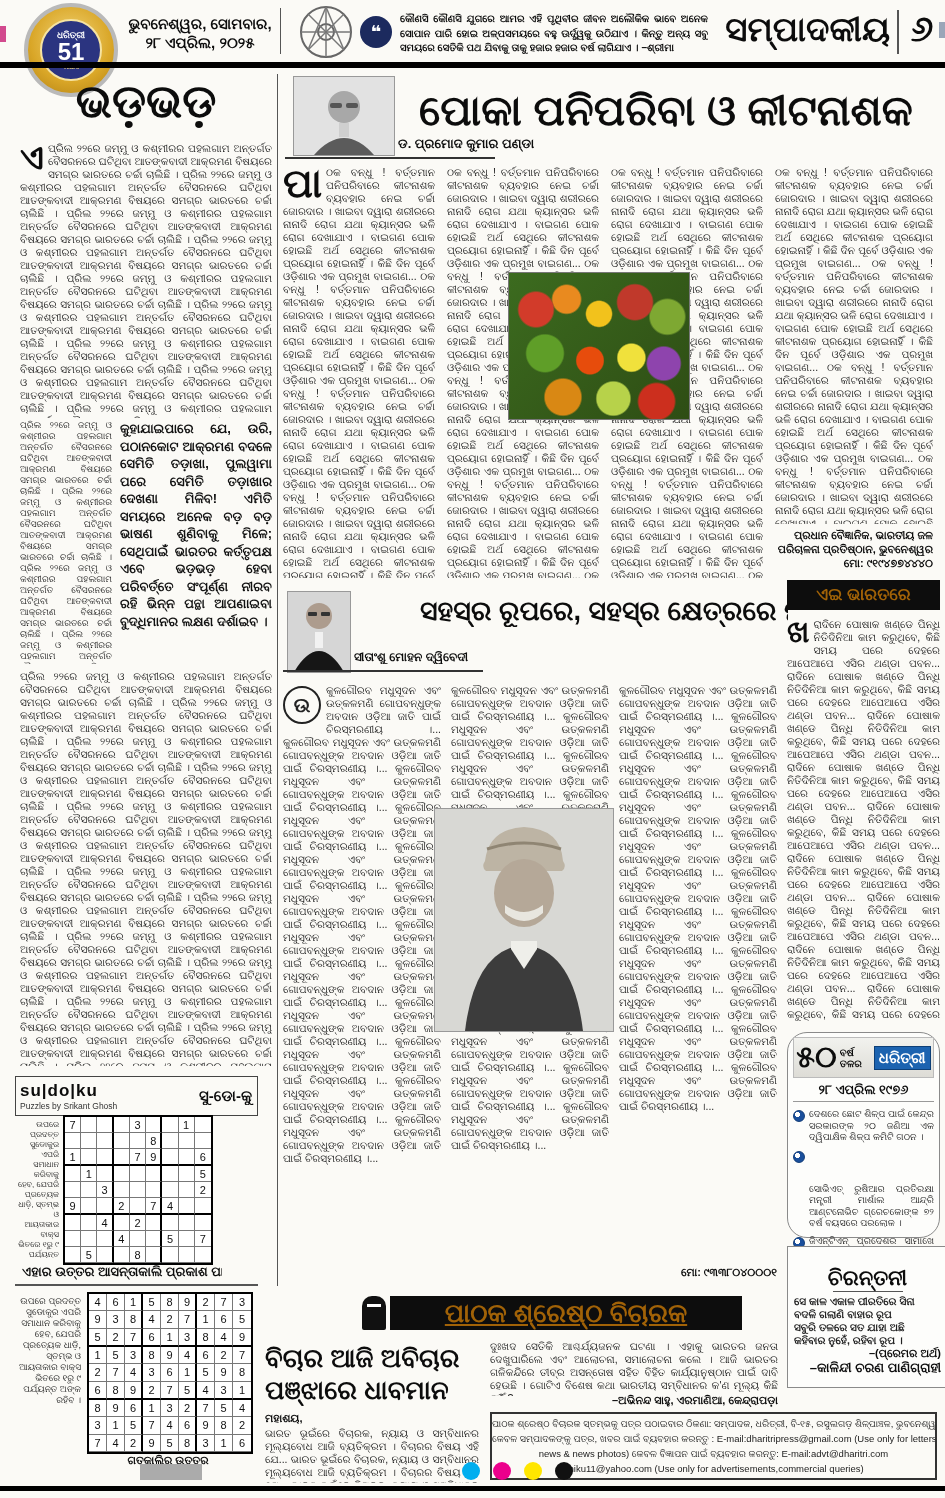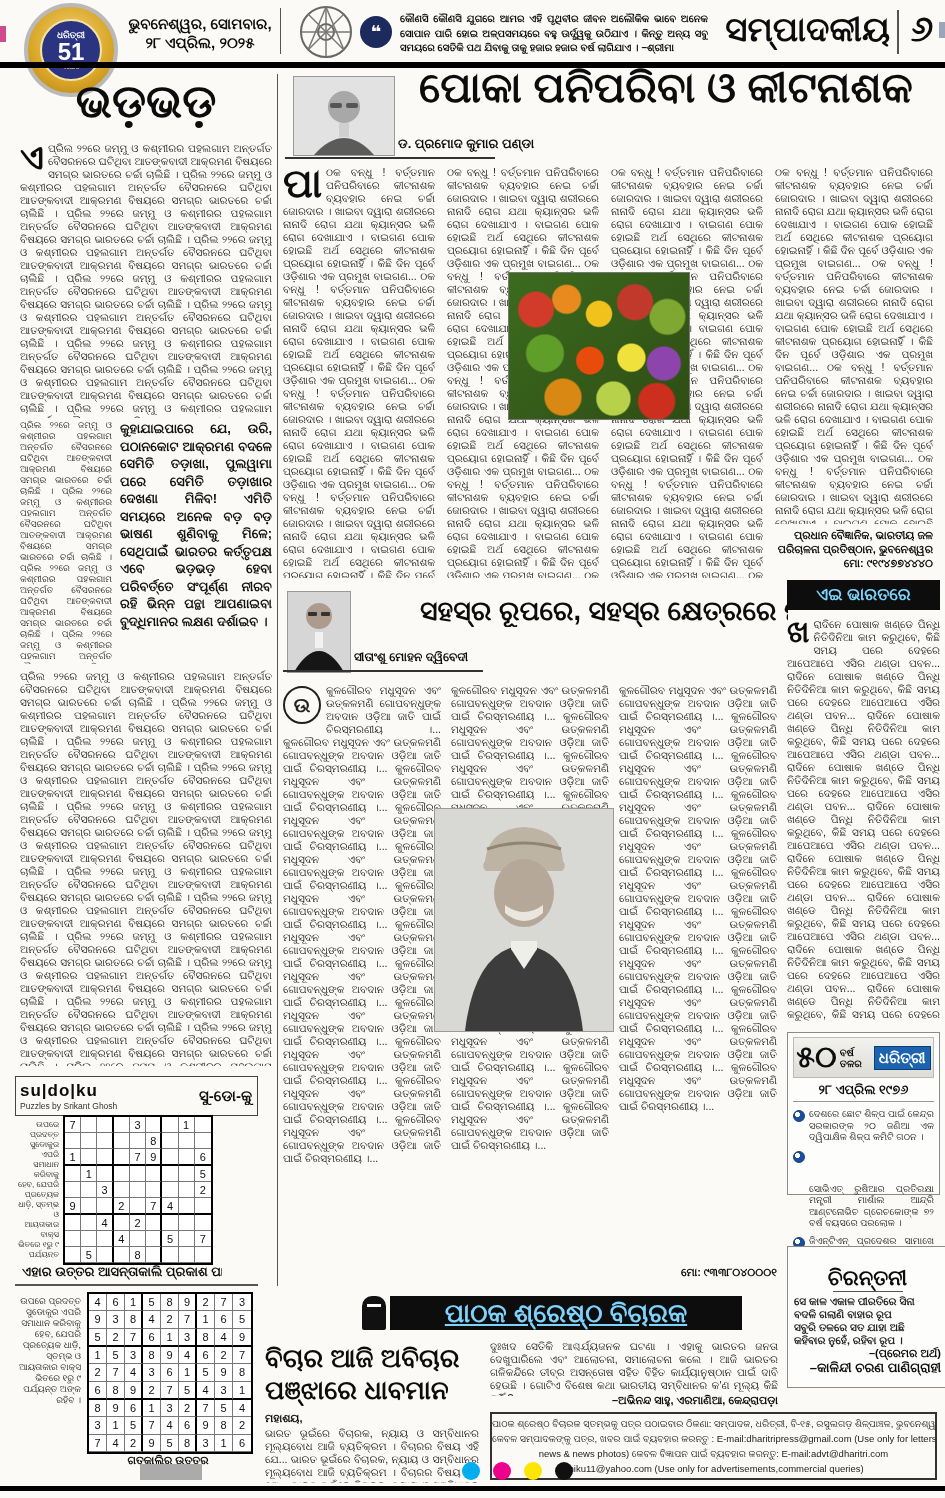--- a/index.html
+++ b/index.html
@@ -41,21 +41,21 @@
       radial-gradient(circle at 88% 30%, #7ea832 0 9%, transparent 10%),
       radial-gradient(circle at 20% 55%, #5f9e28 0 11%, transparent 12%),
       radial-gradient(circle at 45% 60%, #e74c0c 0 10%, transparent 11%),
       radial-gradient(circle at 68% 58%, #f0e13c 0 9%, transparent 10%),
       radial-gradient(circle at 86% 62%, #8e44ad 0 9%, transparent 10%),
       radial-gradient(circle at 30% 85%, #d98814 0 10%, transparent 11%),
       radial-gradient(circle at 58% 86%, #b7d24a 0 10%, transparent 11%),
       radial-gradient(circle at 82% 88%, #cc2f1e 0 9%, transparent 10%),
       linear-gradient(135deg,#3c6b1f,#2e4d14);}
   
-  .blackbar{background:#0d0d0d;color:#7dd3fc;display:flex;align-items:center;justify-content:center;font-weight:bold;}
+  .blackbar{background:#0d0d0d;color:#a16207;display:flex;align-items:center;justify-content:center;font-weight:bold;}
   .box{border:1px solid #8a8a8a;background:#fdfdfb;}
   .bullet{width:10px;height:10px;border-radius:50%;flex:0 0 10px;margin:2px 4px 0 0;
           background:radial-gradient(circle at 35% 35%,#fff 0 25%,#1a4f9c 28% 100%);border:1px solid #123c77;}
   .fy-item{display:flex;margin-bottom:6px;}
   
   .sd{display:grid;background:#fff;border:2px solid #000;}
   .sd .c{border-right:1px solid #777;border-bottom:1px solid #777;display:flex;align-items:center;justify-content:center;
          font-size:11px;color:#111;}
   .sd .br{border-right:2px solid #000;}
   .sd .bb{border-bottom:2px solid #000;}
@@ -139,21 +139,21 @@
       <circle cx="50" cy="30" r="16" fill="#a8a8a8"></circle>
       <rect x="36" y="26" width="12" height="5" rx="2" fill="#555"></rect>
         <rect x="52" y="26" width="12" height="5" rx="2" fill="#555"></rect>
       <path d="M20 78 Q50 44 80 78 Z" fill="#5b5b5b"></path>
       <rect x="45" y="46" width="10" height="14" fill="#cfcfcf"></rect>
     </svg>
   </div>
   <div class="abs hl nowrap" style="left:398px;top:136px;width:150px;font-size:13px;">ଡ. ପ୍ରମୋଦ କୁମାର ପଣ୍ଡା</div>
   <div class="abs" style="left:285px;top:157px;width:210px;height:2px;background:#333;"></div>
 
-  <div class="abs hl nowrap" style="left:392px;top:64px;width:548px;font-size:42px;text-align:center;">ପୋକା ପନିପରିବା ଓ କୀଟନାଶକ</div>
+  <div class="abs hl nowrap" style="left:392px;top:87px;width:548px;font-size:42px;text-align:center;">ପୋକା ପନିପରିବା ଓ କୀଟନାଶକ</div>
 
   <div class="abs jt bt" style="left:283px;top:166px;width:152px;height:412px;">
     <span class="dcap" style="font-size:40px;line-height:34px;">ପା</span>
     <span>ଠକ ବନ୍ଧୁ ! ବର୍ତ୍ତମାନ ପନିପରିବାରେ କୀଟନାଶକ ବ୍ୟବହାର ନେଇ ଚର୍ଚ୍ଚା ଜୋରଦାର । ଖାଇବା ଦ୍ୱାରା ଶରୀରରେ ନାନାଦି ରୋଗ ଯଥା କ୍ୟାନ୍ସର ଭଳି ରୋଗ ଦେଖାଯାଏ । ବାଇଗଣ ପୋକ ହୋଇଛି ଅର୍ଥ ସେଥିରେ କୀଟନାଶକ ପ୍ରୟୋଗ ହୋଇନାହିଁ । କିଛି ଦିନ ପୂର୍ବେ ଓଡ଼ିଶାର ଏକ ପ୍ରମୁଖ ବାଇଗଣ... ଠକ ବନ୍ଧୁ ! ବର୍ତ୍ତମାନ ପନିପରିବାରେ କୀଟନାଶକ ବ୍ୟବହାର ନେଇ ଚର୍ଚ୍ଚା ଜୋରଦାର । ଖାଇବା ଦ୍ୱାରା ଶରୀରରେ ନାନାଦି ରୋଗ ଯଥା କ୍ୟାନ୍ସର ଭଳି ରୋଗ ଦେଖାଯାଏ । ବାଇଗଣ ପୋକ ହୋଇଛି ଅର୍ଥ ସେଥିରେ କୀଟନାଶକ ପ୍ରୟୋଗ ହୋଇନାହିଁ । କିଛି ଦିନ ପୂର୍ବେ ଓଡ଼ିଶାର ଏକ ପ୍ରମୁଖ ବାଇଗଣ... ଠକ ବନ୍ଧୁ ! ବର୍ତ୍ତମାନ ପନିପରିବାରେ କୀଟନାଶକ ବ୍ୟବହାର ନେଇ ଚର୍ଚ୍ଚା ଜୋରଦାର । ଖାଇବା ଦ୍ୱାରା ଶରୀରରେ ନାନାଦି ରୋଗ ଯଥା କ୍ୟାନ୍ସର ଭଳି ରୋଗ ଦେଖାଯାଏ । ବାଇଗଣ ପୋକ ହୋଇଛି ଅର୍ଥ ସେଥିରେ କୀଟନାଶକ ପ୍ରୟୋଗ ହୋଇନାହିଁ । କିଛି ଦିନ ପୂର୍ବେ ଓଡ଼ିଶାର ଏକ ପ୍ରମୁଖ ବାଇଗଣ... ଠକ ବନ୍ଧୁ ! ବର୍ତ୍ତମାନ ପନିପରିବାରେ କୀଟନାଶକ ବ୍ୟବହାର ନେଇ ଚର୍ଚ୍ଚା ଜୋରଦାର । ଖାଇବା ଦ୍ୱାରା ଶରୀରରେ ନାନାଦି ରୋଗ ଯଥା କ୍ୟାନ୍ସର ଭଳି ରୋଗ ଦେଖାଯାଏ । ବାଇଗଣ ପୋକ ହୋଇଛି ଅର୍ଥ ସେଥିରେ କୀଟନାଶକ ପ୍ରୟୋଗ ହୋଇନାହିଁ । କିଛି ଦିନ ପୂର୍ବେ ଓଡ଼ିଶାର ଏକ ପ୍ରମୁଖ ବାଇଗଣ... ଠକ ବନ୍ଧୁ ! ବର୍ତ୍ତମାନ ପନିପରିବାରେ କୀଟନାଶକ ବ୍ୟବହାର ନେଇ ଚର୍ଚ୍ଚା ଜୋରଦାର । ଖାଇବା ଦ୍ୱାରା ଶରୀରରେ ନାନାଦି ରୋଗ ଯଥା କ୍ୟାନ୍ସର ଭଳି ରୋଗ ଦେଖାଯାଏ । ବାଇଗଣ ପୋକ ହୋଇଛି ଅର୍ଥ ସେଥିରେ କୀଟନାଶକ ପ୍ରୟୋଗ ହୋଇନାହିଁ । କିଛି ଦିନ ପୂର୍ବେ ଓଡ଼ିଶାର ଏକ ପ୍ରମୁଖ ବାଇଗଣ... </span>
   </div>
   <div class="abs jt bt" style="left:447px;top:166px;width:152px;height:412px;">ଠକ ବନ୍ଧୁ ! ବର୍ତ୍ତମାନ ପନିପରିବାରେ କୀଟନାଶକ ବ୍ୟବହାର ନେଇ ଚର୍ଚ୍ଚା ଜୋରଦାର । ଖାଇବା ଦ୍ୱାରା ଶରୀରରେ ନାନାଦି ରୋଗ ଯଥା କ୍ୟାନ୍ସର ଭଳି ରୋଗ ଦେଖାଯାଏ । ବାଇଗଣ ପୋକ ହୋଇଛି ଅର୍ଥ ସେଥିରେ କୀଟନାଶକ ପ୍ରୟୋଗ ହୋଇନାହିଁ । କିଛି ଦିନ ପୂର୍ବେ ଓଡ଼ିଶାର ଏକ ପ୍ରମୁଖ ବାଇଗଣ... ଠକ ବନ୍ଧୁ ! ବର୍ତ୍ତମାନ ପନିପରିବାରେ କୀଟନାଶକ ବ୍ୟବହାର ନେଇ ଚର୍ଚ୍ଚା ଜୋରଦାର । ଖାଇବା ଦ୍ୱାରା ଶରୀରରେ ନାନାଦି ରୋଗ ଯଥା କ୍ୟାନ୍ସର ଭଳି ରୋଗ ଦେଖାଯାଏ । ବାଇଗଣ ପୋକ ହୋଇଛି ଅର୍ଥ ସେଥିରେ କୀଟନାଶକ ପ୍ରୟୋଗ ହୋଇନାହିଁ । କିଛି ଦିନ ପୂର୍ବେ ଓଡ଼ିଶାର ଏକ ପ୍ରମୁଖ ବାଇଗଣ... ଠକ ବନ୍ଧୁ ! ବର୍ତ୍ତମାନ ପନିପରିବାରେ କୀଟନାଶକ ବ୍ୟବହାର ନେଇ ଚର୍ଚ୍ଚା ଜୋରଦାର । ଖାଇବା ଦ୍ୱାରା ଶରୀରରେ ନାନାଦି ରୋଗ ଯଥା କ୍ୟାନ୍ସର ଭଳି ରୋଗ ଦେଖାଯାଏ । ବାଇଗଣ ପୋକ ହୋଇଛି ଅର୍ଥ ସେଥିରେ କୀଟନାଶକ ପ୍ରୟୋଗ ହୋଇନାହିଁ । କିଛି ଦିନ ପୂର୍ବେ ଓଡ଼ିଶାର ଏକ ପ୍ରମୁଖ ବାଇଗଣ... ଠକ ବନ୍ଧୁ ! ବର୍ତ୍ତମାନ ପନିପରିବାରେ କୀଟନାଶକ ବ୍ୟବହାର ନେଇ ଚର୍ଚ୍ଚା ଜୋରଦାର । ଖାଇବା ଦ୍ୱାରା ଶରୀରରେ ନାନାଦି ରୋଗ ଯଥା କ୍ୟାନ୍ସର ଭଳି ରୋଗ ଦେଖାଯାଏ । ବାଇଗଣ ପୋକ ହୋଇଛି ଅର୍ଥ ସେଥିରେ କୀଟନାଶକ ପ୍ରୟୋଗ ହୋଇନାହିଁ । କିଛି ଦିନ ପୂର୍ବେ ଓଡ଼ିଶାର ଏକ ପ୍ରମୁଖ ବାଇଗଣ... ଠକ ବନ୍ଧୁ ! ବର୍ତ୍ତମାନ ପନିପରିବାରେ କୀଟନାଶକ ବ୍ୟବହାର ନେଇ ଚର୍ଚ୍ଚା ଜୋରଦାର । ଖାଇବା ଦ୍ୱାରା ଶରୀରରେ ନାନାଦି ରୋଗ ଯଥା କ୍ୟାନ୍ସର ଭଳି ରୋଗ ଦେଖାଯାଏ । ବାଇଗଣ ପୋକ ହୋଇଛି ଅର୍ଥ ସେଥିରେ କୀଟନାଶକ ପ୍ରୟୋଗ ହୋଇନାହିଁ । କିଛି ଦିନ ପୂର୍ବେ ଓଡ଼ିଶାର ଏକ ପ୍ରମୁଖ ବାଇଗଣ... </div>
   <div class="abs jt bt" style="left:611px;top:166px;width:152px;height:412px;">ଠକ ବନ୍ଧୁ ! ବର୍ତ୍ତମାନ ପନିପରିବାରେ କୀଟନାଶକ ବ୍ୟବହାର ନେଇ ଚର୍ଚ୍ଚା ଜୋରଦାର । ଖାଇବା ଦ୍ୱାରା ଶରୀରରେ ନାନାଦି ରୋଗ ଯଥା କ୍ୟାନ୍ସର ଭଳି ରୋଗ ଦେଖାଯାଏ । ବାଇଗଣ ପୋକ ହୋଇଛି ଅର୍ଥ ସେଥିରେ କୀଟନାଶକ ପ୍ରୟୋଗ ହୋଇନାହିଁ । କିଛି ଦିନ ପୂର୍ବେ ଓଡ଼ିଶାର ଏକ ପ୍ରମୁଖ ବାଇଗଣ... ଠକ ବନ୍ଧୁ ! ବର୍ତ୍ତମାନ ପନିପରିବାରେ କୀଟନାଶକ ବ୍ୟବହାର ନେଇ ଚର୍ଚ୍ଚା ଜୋରଦାର । ଖାଇବା ଦ୍ୱାରା ଶରୀରରେ ନାନାଦି ରୋଗ ଯଥା କ୍ୟାନ୍ସର ଭଳି ରୋଗ ଦେଖାଯାଏ । ବାଇଗଣ ପୋକ ହୋଇଛି ଅର୍ଥ ସେଥିରେ କୀଟନାଶକ ପ୍ରୟୋଗ ହୋଇନାହିଁ । କିଛି ଦିନ ପୂର୍ବେ ଓଡ଼ିଶାର ଏକ ପ୍ରମୁଖ ବାଇଗଣ... ଠକ ବନ୍ଧୁ ! ବର୍ତ୍ତମାନ ପନିପରିବାରେ କୀଟନାଶକ ବ୍ୟବହାର ନେଇ ଚର୍ଚ୍ଚା ଜୋରଦାର । ଖାଇବା ଦ୍ୱାରା ଶରୀରରେ ନାନାଦି ରୋଗ ଯଥା କ୍ୟାନ୍ସର ଭଳି ରୋଗ ଦେଖାଯାଏ । ବାଇଗଣ ପୋକ ହୋଇଛି ଅର୍ଥ ସେଥିରେ କୀଟନାଶକ ପ୍ରୟୋଗ ହୋଇନାହିଁ । କିଛି ଦିନ ପୂର୍ବେ ଓଡ଼ିଶାର ଏକ ପ୍ରମୁଖ ବାଇଗଣ... ଠକ ବନ୍ଧୁ ! ବର୍ତ୍ତମାନ ପନିପରିବାରେ କୀଟନାଶକ ବ୍ୟବହାର ନେଇ ଚର୍ଚ୍ଚା ଜୋରଦାର । ଖାଇବା ଦ୍ୱାରା ଶରୀରରେ ନାନାଦି ରୋଗ ଯଥା କ୍ୟାନ୍ସର ଭଳି ରୋଗ ଦେଖାଯାଏ । ବାଇଗଣ ପୋକ ହୋଇଛି ଅର୍ଥ ସେଥିରେ କୀଟନାଶକ ପ୍ରୟୋଗ ହୋଇନାହିଁ । କିଛି ଦିନ ପୂର୍ବେ ଓଡ଼ିଶାର ଏକ ପ୍ରମୁଖ ବାଇଗଣ... ଠକ ବନ୍ଧୁ ! ବର୍ତ୍ତମାନ ପନିପରିବାରେ କୀଟନାଶକ ବ୍ୟବହାର ନେଇ ଚର୍ଚ୍ଚା ଜୋରଦାର । ଖାଇବା ଦ୍ୱାରା ଶରୀରରେ ନାନାଦି ରୋଗ ଯଥା କ୍ୟାନ୍ସର ଭଳି ରୋଗ ଦେଖାଯାଏ । ବାଇଗଣ ପୋକ ହୋଇଛି ଅର୍ଥ ସେଥିରେ କୀଟନାଶକ ପ୍ରୟୋଗ ହୋଇନାହିଁ । କିଛି ଦିନ ପୂର୍ବେ ଓଡ଼ିଶାର ଏକ ପ୍ରମୁଖ ବାଇଗଣ... </div>
   <div class="abs jt bt" style="left:775px;top:166px;width:158px;height:358px;">ଠକ ବନ୍ଧୁ ! ବର୍ତ୍ତମାନ ପନିପରିବାରେ କୀଟନାଶକ ବ୍ୟବହାର ନେଇ ଚର୍ଚ୍ଚା ଜୋରଦାର । ଖାଇବା ଦ୍ୱାରା ଶରୀରରେ ନାନାଦି ରୋଗ ଯଥା କ୍ୟାନ୍ସର ଭଳି ରୋଗ ଦେଖାଯାଏ । ବାଇଗଣ ପୋକ ହୋଇଛି ଅର୍ଥ ସେଥିରେ କୀଟନାଶକ ପ୍ରୟୋଗ ହୋଇନାହିଁ । କିଛି ଦିନ ପୂର୍ବେ ଓଡ଼ିଶାର ଏକ ପ୍ରମୁଖ ବାଇଗଣ... ଠକ ବନ୍ଧୁ ! ବର୍ତ୍ତମାନ ପନିପରିବାରେ କୀଟନାଶକ ବ୍ୟବହାର ନେଇ ଚର୍ଚ୍ଚା ଜୋରଦାର । ଖାଇବା ଦ୍ୱାରା ଶରୀରରେ ନାନାଦି ରୋଗ ଯଥା କ୍ୟାନ୍ସର ଭଳି ରୋଗ ଦେଖାଯାଏ । ବାଇଗଣ ପୋକ ହୋଇଛି ଅର୍ଥ ସେଥିରେ କୀଟନାଶକ ପ୍ରୟୋଗ ହୋଇନାହିଁ । କିଛି ଦିନ ପୂର୍ବେ ଓଡ଼ିଶାର ଏକ ପ୍ରମୁଖ ବାଇଗଣ... ଠକ ବନ୍ଧୁ ! ବର୍ତ୍ତମାନ ପନିପରିବାରେ କୀଟନାଶକ ବ୍ୟବହାର ନେଇ ଚର୍ଚ୍ଚା ଜୋରଦାର । ଖାଇବା ଦ୍ୱାରା ଶରୀରରେ ନାନାଦି ରୋଗ ଯଥା କ୍ୟାନ୍ସର ଭଳି ରୋଗ ଦେଖାଯାଏ । ବାଇଗଣ ପୋକ ହୋଇଛି ଅର୍ଥ ସେଥିରେ କୀଟନାଶକ ପ୍ରୟୋଗ ହୋଇନାହିଁ । କିଛି ଦିନ ପୂର୍ବେ ଓଡ଼ିଶାର ଏକ ପ୍ରମୁଖ ବାଇଗଣ... ଠକ ବନ୍ଧୁ ! ବର୍ତ୍ତମାନ ପନିପରିବାରେ କୀଟନାଶକ ବ୍ୟବହାର ନେଇ ଚର୍ଚ୍ଚା ଜୋରଦାର । ଖାଇବା ଦ୍ୱାରା ଶରୀରରେ ନାନାଦି ରୋଗ ଯଥା କ୍ୟାନ୍ସର ଭଳି ରୋଗ ଦେଖାଯାଏ । ବାଇଗଣ ପୋକ ହୋଇଛି ଅର୍ଥ ସେଥିରେ କୀଟନାଶକ ପ୍ରୟୋଗ ହୋଇନାହିଁ । କିଛି ଦିନ ପୂର୍ବେ ଓଡ଼ିଶାର ଏକ ପ୍ରମୁଖ ବାଇଗଣ... </div>
 
   <div class="abs veg" style="left:508px;top:272px;width:180px;height:146px;"></div>
@@ -200,21 +200,21 @@
   <div class="abs hl" style="left:619px;top:1266px;width:158px;font-size:11px;text-align:right;">ମୋ: ୯୩୩୮୦୪୦୦୦୧</div>
 
   <div class="abs" style="left:787px;top:580px;width:153px;">
     <div class="blackbar" style="height:30px;font-size:17px;">ଏଇ ଭାରତରେ</div>
     <div class="jt bt" style="margin-top:8px;height:404px;">
       <span class="dcap" style="font-size:30px;line-height:27px;">ଖ</span>
       <span>ରାଦିନେ ପୋଷାକ ଖଣ୍ଡେ ପିନ୍ଧି ନିତିଦିନିଆ କାମ କରୁଥିବେ, କିଛି ସମୟ ପରେ ଦେହରେ ଆପେଆପେ ଏସିର ଥଣ୍ଡା ପବନ... ରାଦିନେ ପୋଷାକ ଖଣ୍ଡେ ପିନ୍ଧି ନିତିଦିନିଆ କାମ କରୁଥିବେ, କିଛି ସମୟ ପରେ ଦେହରେ ଆପେଆପେ ଏସିର ଥଣ୍ଡା ପବନ... ରାଦିନେ ପୋଷାକ ଖଣ୍ଡେ ପିନ୍ଧି ନିତିଦିନିଆ କାମ କରୁଥିବେ, କିଛି ସମୟ ପରେ ଦେହରେ ଆପେଆପେ ଏସିର ଥଣ୍ଡା ପବନ... ରାଦିନେ ପୋଷାକ ଖଣ୍ଡେ ପିନ୍ଧି ନିତିଦିନିଆ କାମ କରୁଥିବେ, କିଛି ସମୟ ପରେ ଦେହରେ ଆପେଆପେ ଏସିର ଥଣ୍ଡା ପବନ... ରାଦିନେ ପୋଷାକ ଖଣ୍ଡେ ପିନ୍ଧି ନିତିଦିନିଆ କାମ କରୁଥିବେ, କିଛି ସମୟ ପରେ ଦେହରେ ଆପେଆପେ ଏସିର ଥଣ୍ଡା ପବନ... ରାଦିନେ ପୋଷାକ ଖଣ୍ଡେ ପିନ୍ଧି ନିତିଦିନିଆ କାମ କରୁଥିବେ, କିଛି ସମୟ ପରେ ଦେହରେ ଆପେଆପେ ଏସିର ଥଣ୍ଡା ପବନ... ରାଦିନେ ପୋଷାକ ଖଣ୍ଡେ ପିନ୍ଧି ନିତିଦିନିଆ କାମ କରୁଥିବେ, କିଛି ସମୟ ପରେ ଦେହରେ ଆପେଆପେ ଏସିର ଥଣ୍ଡା ପବନ... ରାଦିନେ ପୋଷାକ ଖଣ୍ଡେ ପିନ୍ଧି ନିତିଦିନିଆ କାମ କରୁଥିବେ, କିଛି ସମୟ ପରେ ଦେହରେ ଆପେଆପେ ଏସିର ଥଣ୍ଡା ପବନ... ରାଦିନେ ପୋଷାକ ଖଣ୍ଡେ ପିନ୍ଧି ନିତିଦିନିଆ କାମ କରୁଥିବେ, କିଛି ସମୟ ପରେ ଦେହରେ ଆପେଆପେ ଏସିର ଥଣ୍ଡା ପବନ... </span>
     </div>
   </div>
 
-  <div class="abs box" style="left:787px;top:1032px;width:153px;height:163px;padding:4px 5px;box-sizing:border-box;">
+  <div class="abs box" style="left:787px;top:1032px;width:153px;height:206px;padding:4px 5px;box-sizing:border-box;border-radius:20px;">
     <div style="display:flex;align-items:center;justify-content:center;background:linear-gradient(#f2f2ee,#dddcd6);border:1px solid #bbb;padding:2px 2px;">
       <span class="hl" style="font-size:30px;margin-right:3px;">୫୦</span>
       <span class="hl" style="font-size:10px;width:34px;line-height:11px;">ବର୍ଷ ତଳର</span>
       <span style="background:#1c63b0;color:#fff;font-weight:bold;font-size:15px;padding:2px 4px;border:1px solid #0d3f77;">ଧରିତ୍ରୀ</span>
     </div>
     <div class="hl" style="text-align:center;font-size:13px;border-bottom:1px solid #999;padding:4px 0 3px;">୨୮ ଏପ୍ରିଲ ୧୯୭୬</div>
     <div style="margin-top:6px;" id="fy-items">
         <div class="fy-item">
           <span class="bullet"></span>
           <span style="font-size: 9.5px; line-height: 11.5px; text-align: justify; color: rgb(34, 34, 34); overflow: hidden;">ଦେଶରେ ଛୋଟ ଶିଳ୍ପ ପାଇଁ କେନ୍ଦ୍ର ସରକାରଙ୍କ ୨୦ ଜଣିଆ ଏକ ଦ୍ୱିପାକ୍ଷିକ ଶିଳ୍ପ କମିଟି ଗଠନ ।</span>

